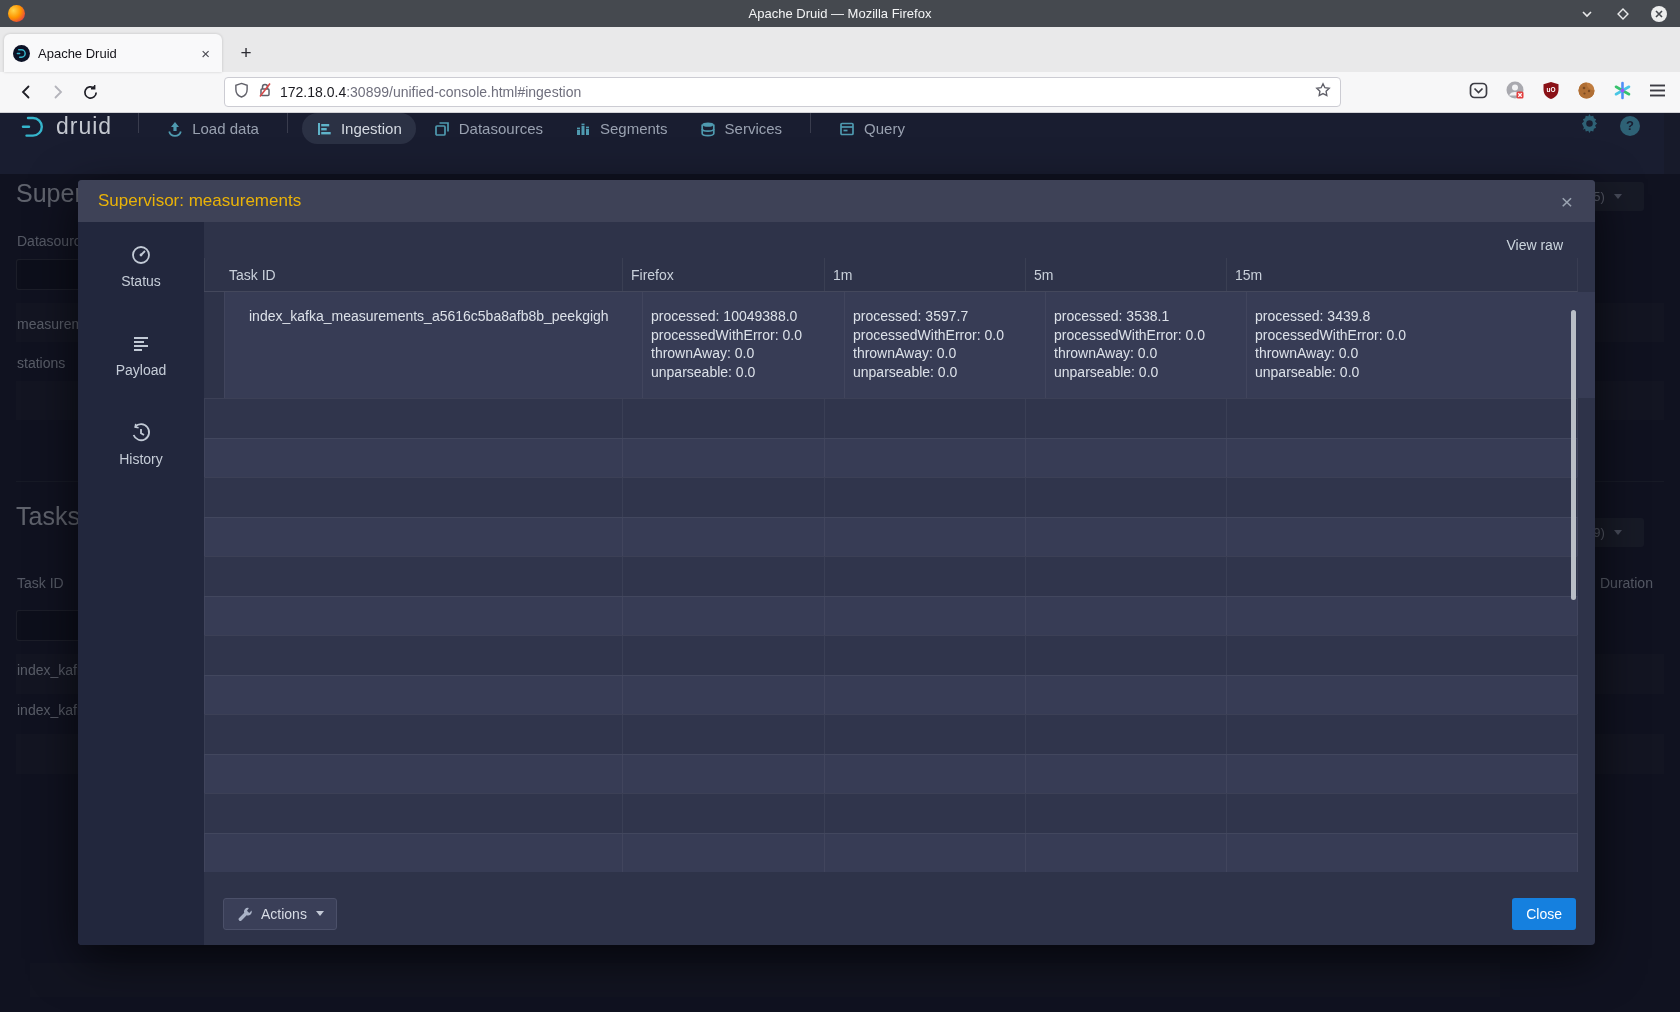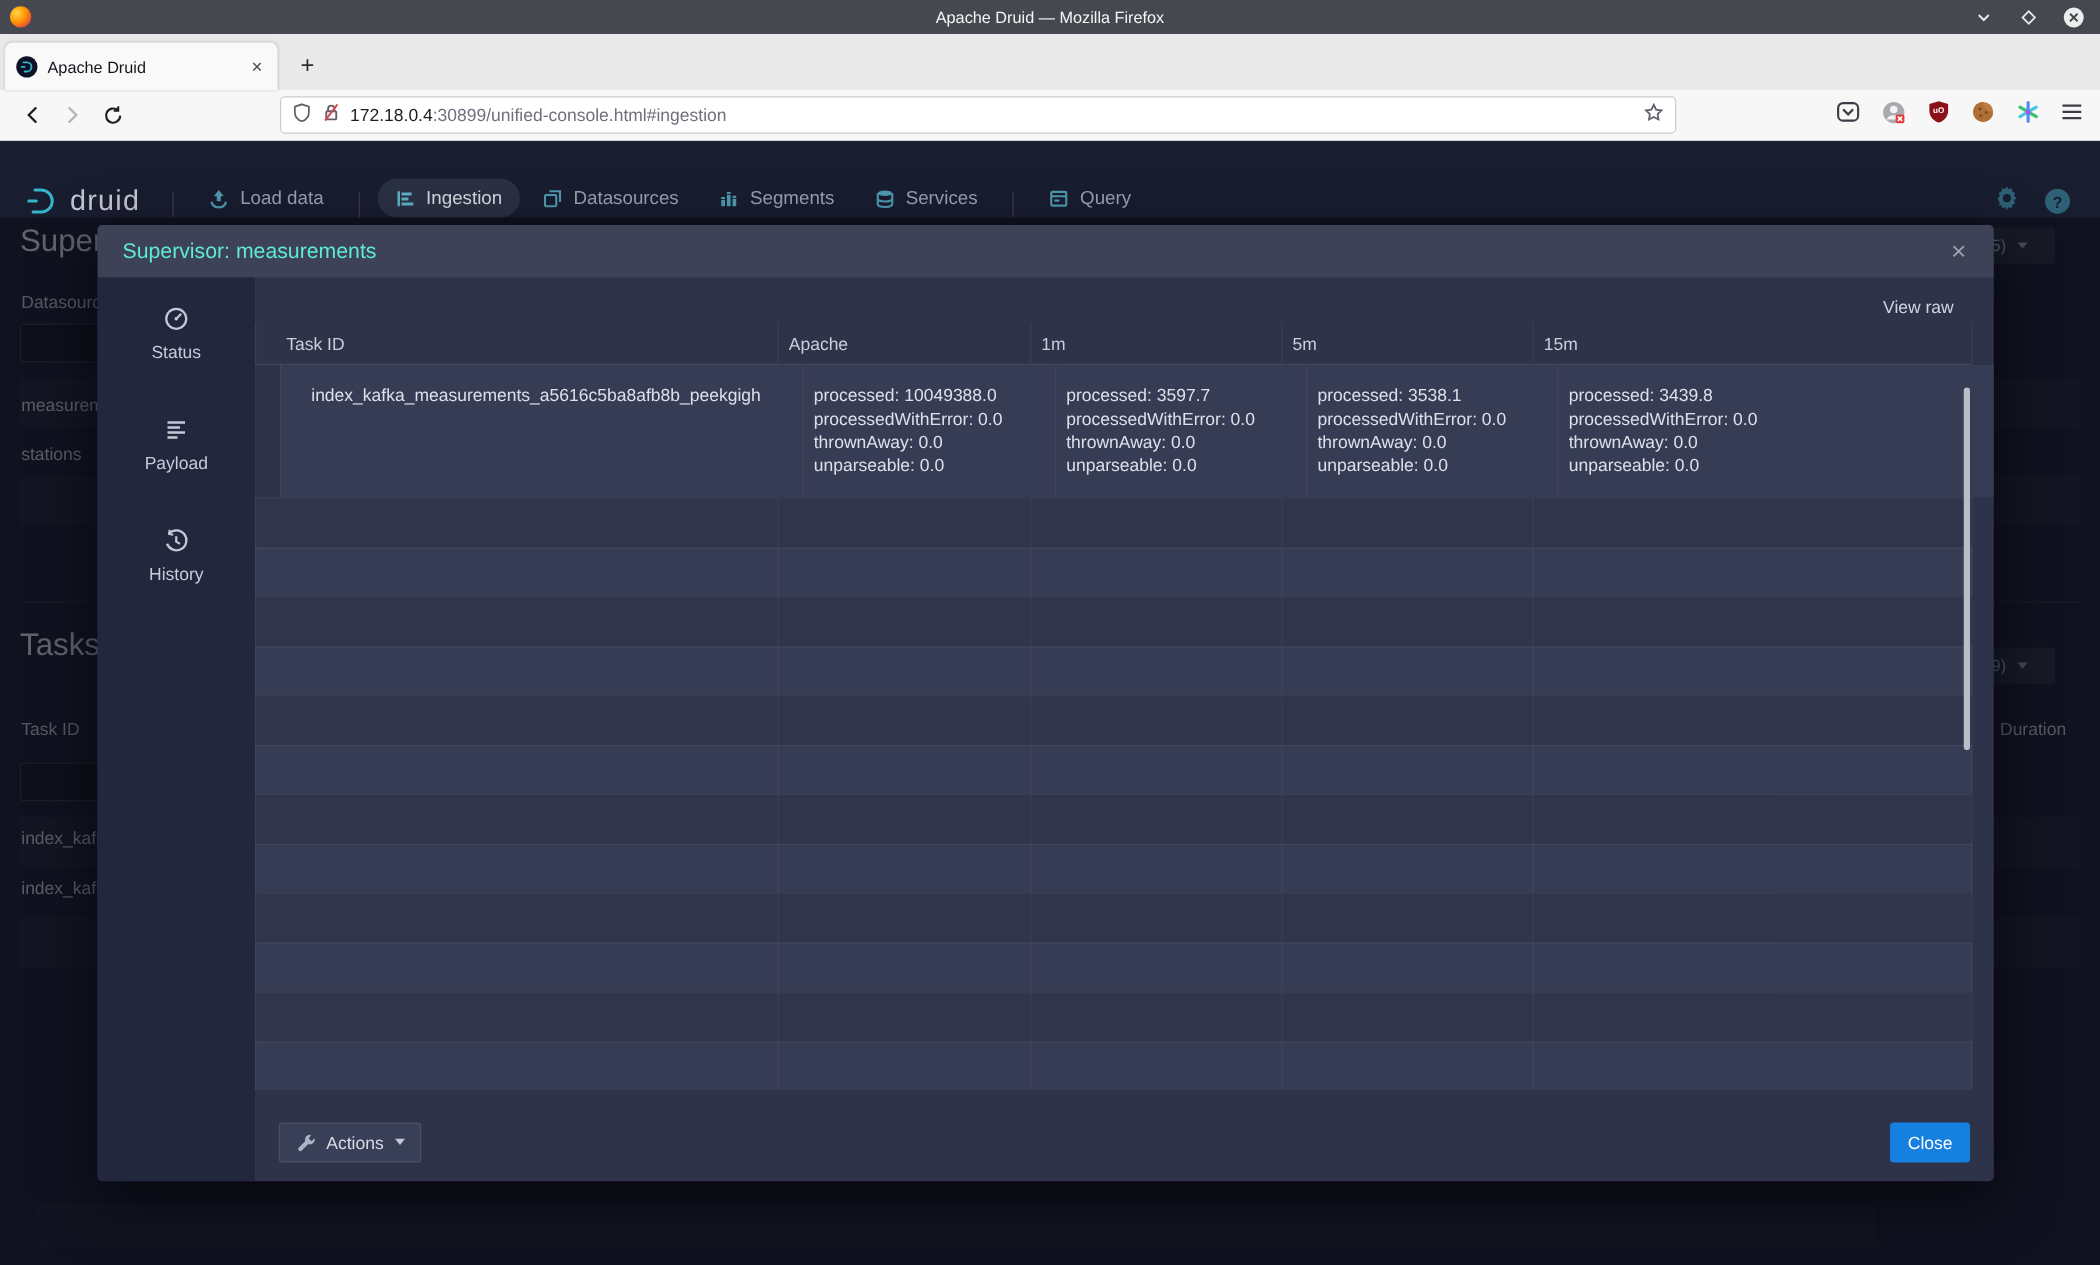--- a/index.html
+++ b/index.html
@@ -31,22 +31,22 @@
   .nav-btn { width:32px; height:30px; display:flex; align-items:center; justify-content:center; border-radius:4px; }
   .urlbar { flex:1; height:30px; margin-left:118px; background:#fff; border:1px solid #ccccd3; border-radius:4px;
     display:flex; align-items:center; padding:0 9px; }
   .url-text { font-size:14px; margin-left:8px; flex:1; white-space:nowrap; overflow:hidden; }
   .url-host { color:#1b1b21; }
   .url-rest { color:#6f6f7d; }
   .ext-icons { display:flex; align-items:center; gap:17px; margin-left:128px; margin-right:4px; }
 
   
   .app { position:relative; height:899px; background:#171a2a; overflow:hidden; }
-  .navbar { position:absolute; top:0; left:0; right:0; height:61px; background:#191d30;
-    display:flex; align-items:flex-end; padding-left:20px; z-index:5; }
+  .navbar { position:absolute; top:0; left:0; right:16px; height:61px; background:#191d30;
+    display:flex; align-items:flex-start; padding-left:20px; z-index:5; }
   .brand { display:flex; align-items:center; gap:9px; margin-right:14px; }
   .brand-word { font-size:23px; color:#c3c7cf; letter-spacing:1px; }
   .nav-sep { width:1px; height:20px; background:rgba(255,255,255,.14); margin:0 12px; }
   .nav-item { display:flex; align-items:center; gap:9px; padding:7px 14px; border-radius:17px;
     font-size:15px; color:#99a1b0; margin:0 2px; cursor:pointer; }
   .nav-item.active { background:rgba(146,158,176,.16); color:#d5dae2; }
   .nav-right { position:absolute; right:24px; display:flex; align-items:center; gap:20px; }
   .help-circle { width:20px; height:20px; border-radius:50%; background:#2e6175; color:#191d30;
     font-weight:bold; font-size:13px; display:flex; align-items:center; justify-content:center; }
 
@@ -60,21 +60,21 @@
   .bg-input { position:absolute; height:31px; background:#10131f; border:1px solid rgba(255,255,255,.14); border-radius:3px; }
   .bg-band { position:absolute; left:16px; right:16px; }
   .bg-divider { position:absolute; left:16px; right:16px; height:1px; background:rgba(255,255,255,.07); }
 
   .overlay { position:absolute; left:0; top:61px; right:0; bottom:0; background:rgba(11,13,23,.55); z-index:6; }
 
   
   .modal { position:absolute; left:78px; top:67px; width:1517px; height:765px; background:#2e3349;
     border-radius:4px; box-shadow:0 14px 48px rgba(0,0,0,.65); z-index:7; display:flex; flex-direction:column; overflow:hidden; }
   .modal-header { height:42px; background:#3e4257; display:flex; align-items:center; padding:0 20px; flex:none; }
-  .modal-title { flex:1; font-size:17px; color:#5eead4; }
+  .modal-title { flex:1; font-size:17px; color:#eab308; }
   .modal-close { font-size:21px; color:#9aa3b1; padding:0 2px; cursor:pointer; line-height:1; }
   .modal-body { flex:1; display:flex; min-height:0; }
   .side-menu { width:126px; background:#22273d; flex:none; display:flex; flex-direction:column; }
   .menu-item { height:89px; display:flex; flex-direction:column; align-items:center; justify-content:center;
     gap:7px; color:#c6cdd8; font-size:14px; cursor:pointer; }
   .menu-item.active { background:#1e8df2; color:#fff; }
   .dialog-right { flex:1; display:flex; flex-direction:column; min-width:0; position:relative; }
   .view-raw { position:absolute; top:15px; right:32px; font-size:14px; color:#ccd6de; cursor:pointer; }
   .table-wrap { flex:1; padding-top:36px; position:relative; overflow:hidden; }
   .trow { display:grid; grid-template-columns:418px 202px 201px 201px 352px; width:1374px;
@@ -363,21 +363,21 @@
             </svg>
           <span>History</span>
         </div>
       </div>
 
       <div class="dialog-right">
         <span class="view-raw">View raw</span>
         <div class="table-wrap">
           <div class="trow thead">
             <div class="th">Task ID</div>
-            <div class="th">Apache</div>
+            <div class="th">Firefox</div>
             <div class="th">1m</div>
             <div class="th">5m</div>
             <div class="th">15m</div>
           </div>
           <div class="trow drow">
             <div class="td">index_kafka_measurements_a5616c5ba8afb8b_peekgigh</div>
             <div class="td">
               <div>processed: 10049388.0</div>
               <div>processedWithError: 0.0</div>
               <div>thrownAway: 0.0</div>

